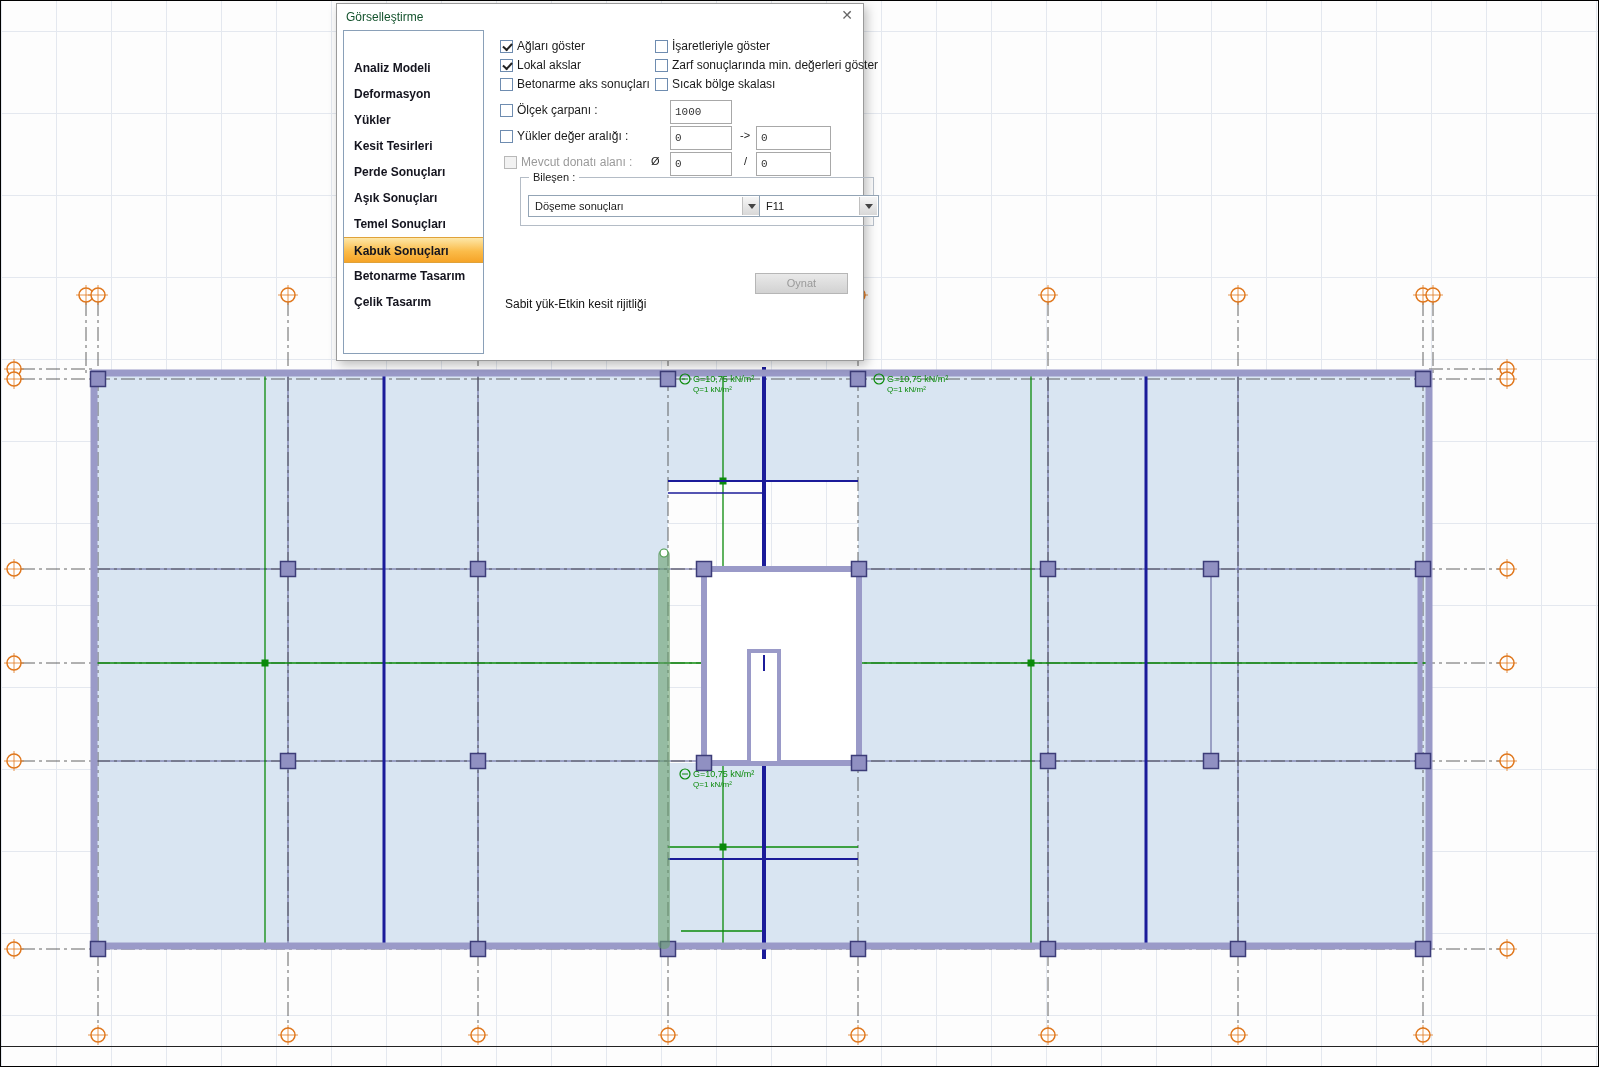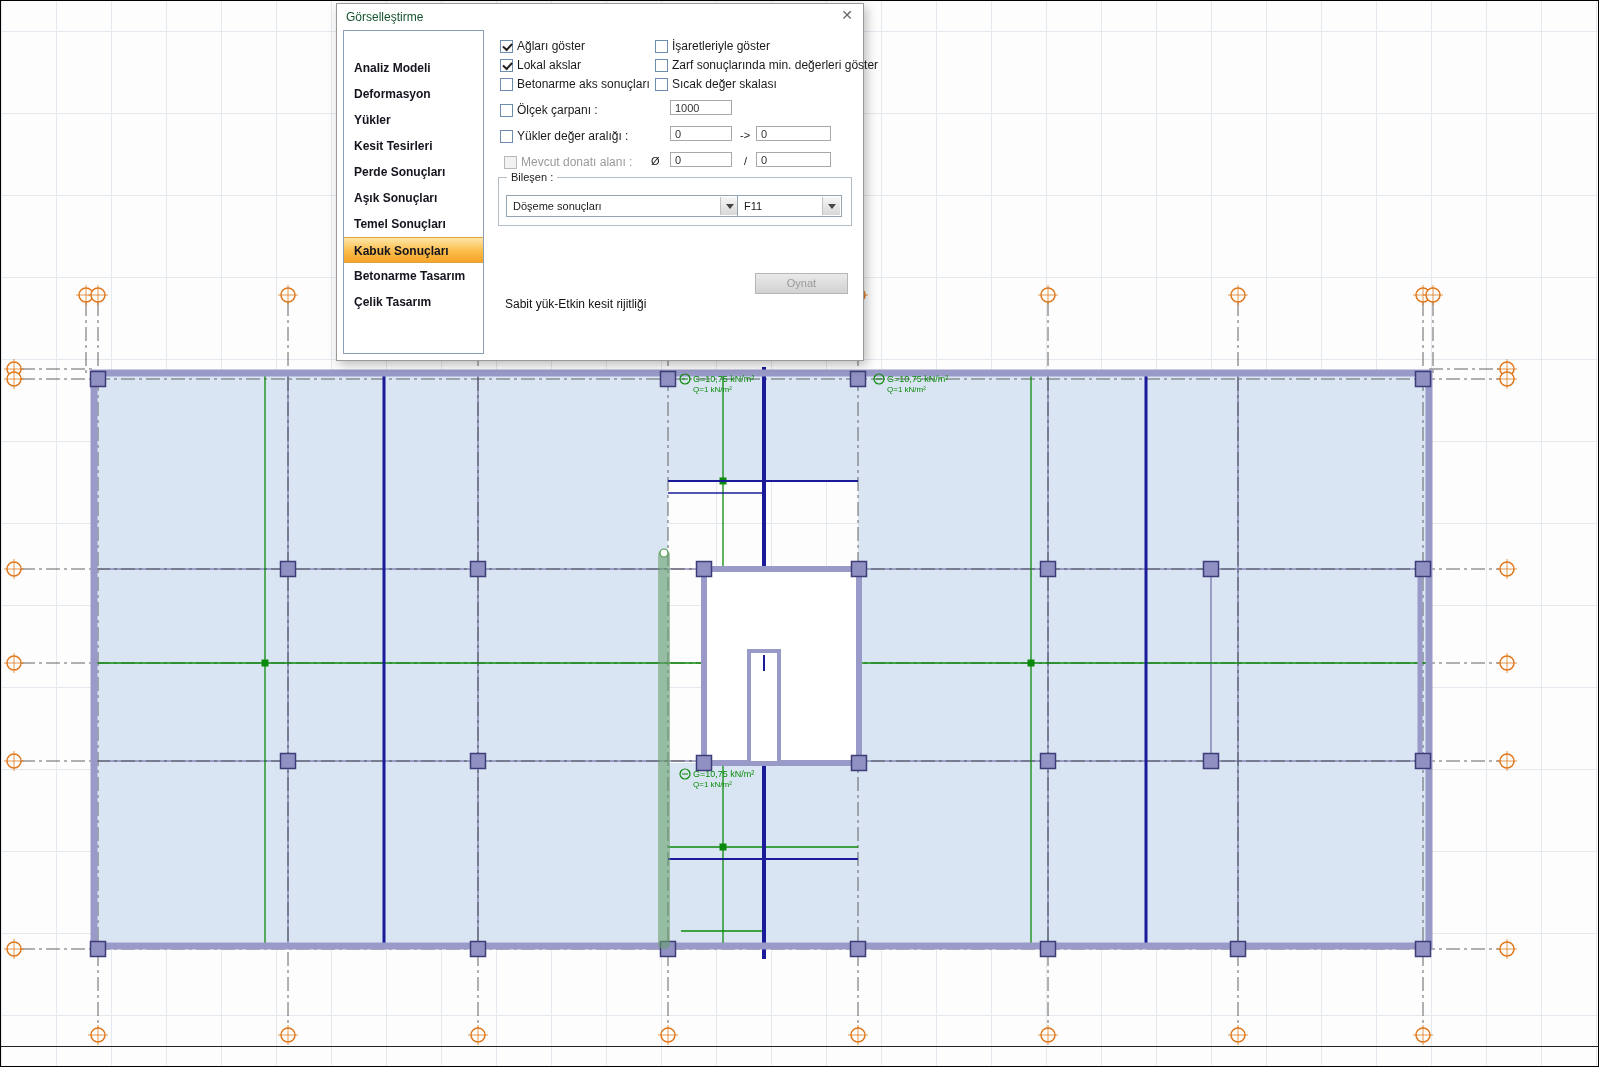--- a/index.html
+++ b/index.html
@@ -54,26 +54,26 @@
   .cb { width:13px; height:13px; border:1px solid #6e8cb0; background:#fff; position:relative; flex:0 0 auto; }
   .cb.checked::after {
     content:""; position:absolute; left:2px; top:2px; width:7px; height:4px;
     border-left:2px solid #222; border-bottom:2px solid #222; transform:rotate(-48deg);
   }
   .cb.disabled { border-color:#b8b8b8; background:#f2f2f2; }
   .opt-label { white-space:nowrap; font-size:12px; color:#1a1a1a; }
   .opt.disabled .opt-label { color:#9a9a9a; }
 
   .tb {
-    position:absolute; height:15px; border:1px solid #a8a8a8; background:#fff;
-    font-size:11px; padding:1px 4px; font-family:Liberation Sans, sans-serif; color:#333;
+    position:absolute; height:24px; border:1px solid #a8a8a8; background:#fff;
+    font-size:11px; padding:1px 4px; font-family:Liberation Mono, monospace; color:#333;
   }
   .inline-sym { position:absolute; font-size:11px; color:#1a1a1a; }
 
-  .group { position:absolute; border:1px solid #b4bcc6; }
+  .group { position:absolute; border:1px solid #b4bcc6;margin-left:22px; }
   .group-label { position:absolute; top:-7px; left:8px; background:#fff; padding:0 4px; font-size:11px; color:#1a1a1a; white-space:nowrap; }
 
   .combo {
     position:absolute; height:22px; border:1px solid #93a4b5; background:#fff;
     display:flex; align-items:center; padding-left:6px; font-size:11px; color:#1a1a1a;
   }
   .combo .combo-text { white-space:nowrap; overflow:hidden; }
   .combo .arrow-box {
     position:absolute; right:1px; top:1px; bottom:1px; width:18px;
     background:linear-gradient(#f6f6f6,#d8d8d8); border-left:1px solid #c0c0c0;
@@ -294,21 +294,21 @@
     <label class="opt" style="left:318px;top:35px">
       <span class="cb"></span>
       <span class="opt-label">İşaretleriyle göster</span>
     </label>
     <label class="opt" style="left:318px;top:54px">
       <span class="cb"></span>
       <span class="opt-label">Zarf sonuçlarında min. değerleri göster</span>
     </label>
     <label class="opt" style="left:318px;top:73px">
       <span class="cb"></span>
-      <span class="opt-label">Sıcak değer skalası</span>
+      <span class="opt-label">Sıcak bölge skalası</span>
     </label>
 
     <label class="opt" style="left:163px;top:99px">
       <span class="cb"></span>
       <span class="opt-label">Ölçek çarpanı :</span>
     </label>
     <input class="tb" style="left: 333px; top: 96px; width: 62px;" readonly="" value="1000">
 
     <label class="opt" style="left:163px;top:125px">
       <span class="cb"></span>
@@ -326,21 +326,21 @@
     <input class="tb" style="left: 333px; top: 148px; width: 62px;" readonly="" value="0">
     <span class="inline-sym" style="left:407px;top:151px">/</span>
     <input class="tb" style="left: 419px; top: 148px; width: 75px;" readonly="" value="0">
 
     <div class="group" style="left:161px;top:173px;width:354px;height:49px">
       <span class="group-label">Bileşen :</span>
       <div class="combo" style="left:7px;top:17px;width:234px">
         <span class="combo-text">Döşeme sonuçları</span>
         <span class="arrow-box"></span>
       </div>
-      <div class="combo" style="left:238px;top:17px;width:105px">
+      <div class="combo" style="left:238px;top:17px;width:120px">
         <span class="combo-text">F11</span>
         <span class="arrow-box"></span>
       </div>
     </div>
 
 
     <div class="btn-disabled" style="left:418px;top:269px;width:93px;height:21px">Oynat</div>
 
     <div class="status-text" style="left:168px;top:293px">Sabit yük-Etkin kesit rijitliği</div>
   </div>

